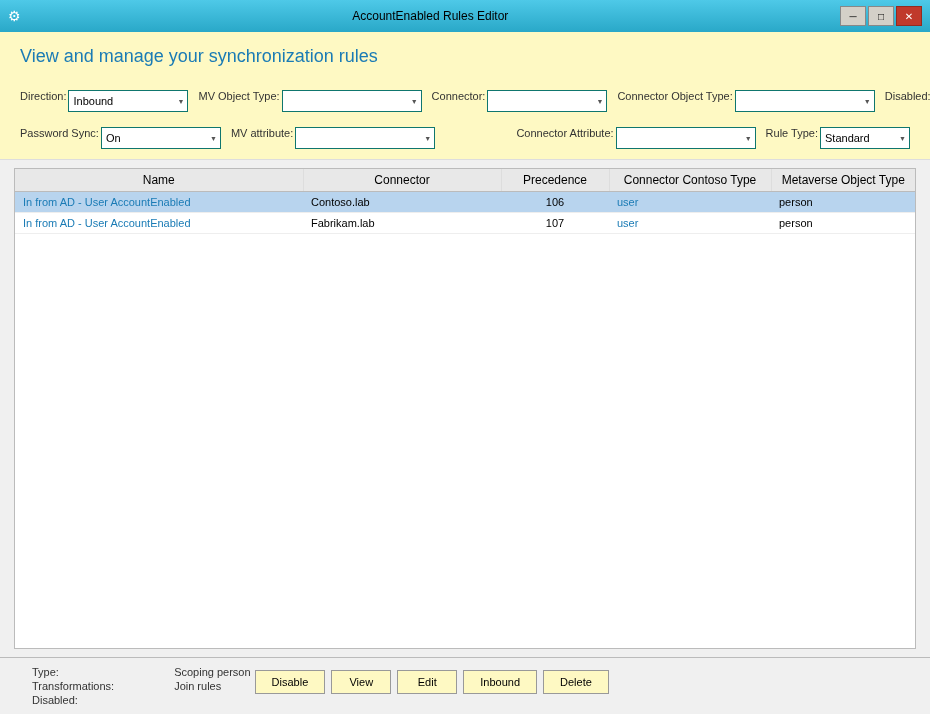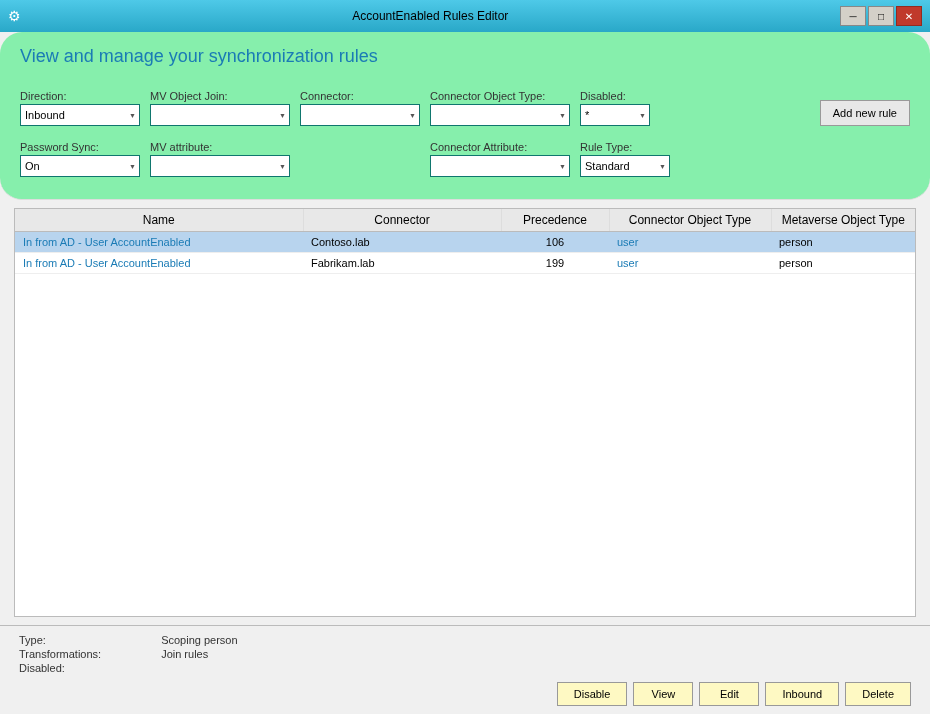--- a/index.html
+++ b/index.html
@@ -59,24 +59,23 @@
     .main {
       background: #f0f0f0;
       height: calc(714px - 32px);
       display: flex;
       flex-direction: column;
       padding: 0;
     }
 
     
     .header-section {
-      background: #86efac;
-      padding: 14px 20px 22px 20px;
+      background: #fef9c3;
+      padding: 14px 20px 10px 20px;
       border-bottom: 1px solid #ddd;
-      border-radius: 22px;
     }
     .page-title {
       color: #1a7bb5;
       font-size: 18px;
       font-weight: 300;
       margin-bottom: 14px;
     }
 
     
     .filter-area {
@@ -84,21 +83,21 @@
       flex-direction: column;
       gap: 6px;
     }
     .filter-row {
       display: flex;
       align-items: center;
       gap: 10px;
     }
     .filter-group {
       display: flex;
-      flex-direction: column;
+      flex-direction: row;
       gap: 2px;
       margin-top: 9px;
     }
     .filter-label {
       font-size: 11px;
       color: #333;
       white-space: nowrap;
     }
     .select-wrapper {
       position: relative;
@@ -179,23 +178,23 @@
     .link-like {
       color: #1a7bb5;
       text-decoration: none;
       cursor: pointer;
     }
 
     
     .bottom-panel {
       background: #f0f0f0;
       border-top: 1px solid #bbb;
-      padding: 8px 19px;
-      display: flex;
-      flex-direction: column;
+      padding: 8px 32px;
+      display: flex;
+      flex-direction: row;
       gap: 4px;
     }
     .bottom-info-row {
       display: flex;
       gap: 60px;
     }
     .bottom-info-left {
       display: flex;
       flex-direction: column;
       gap: 2px;
@@ -254,21 +253,21 @@
           <span class="filter-label">Direction:</span>
           <div class="select-wrapper">
             <select style="width:120px;">
               <option>Inbound</option>
               <option>Outbound</option>
             </select>
           </div>
         </div>
 
         <div class="filter-group">
-          <span class="filter-label">MV Object Join:</span>
+          <span class="filter-label">MV Object Type:</span>
           <div class="select-wrapper">
             <select style="width:140px;">
               <option value=""></option>
             </select>
           </div>
         </div>
 
         <div class="filter-group">
           <span class="filter-label">Connector:</span>
           <div class="select-wrapper">
@@ -348,21 +347,21 @@
     </div>
   </div>
 
   <div class="table-area">
     <table>
       <thead>
         <tr>
           <th class="col-name">Name</th>
           <th class="col-connector">Connector</th>
           <th class="col-precedence">Precedence</th>
-          <th class="col-cot">Connector Object Type</th>
+          <th class="col-cot">Connector Contoso Type</th>
           <th class="col-mot">Metaverse Object Type</th>
         </tr>
       </thead>
       <tbody id="table-body">
 
       <tr class="selected" style="cursor: pointer;">
       <td class="col-name">
         <span class="link-like">In from AD - User AccountEnabled</span>
       </td>
       <td class="col-connector">Contoso.lab</td>
@@ -370,21 +369,21 @@
       <td class="col-cot">
         <span class="link-like">user</span>
       </td>
       <td class="col-mot">person</td>
     </tr>
           <tr style="cursor: pointer;">
       <td class="col-name">
         <span class="link-like">In from AD - User AccountEnabled</span>
       </td>
       <td class="col-connector">Fabrikam.lab</td>
-      <td class="col-precedence">199</td>
+      <td class="col-precedence">107</td>
       <td class="col-cot">
         <span class="link-like">user</span>
       </td>
       <td class="col-mot">person</td>
     </tr>
         </tbody>
     </table>
   </div>
 
   <div class="bottom-panel">

